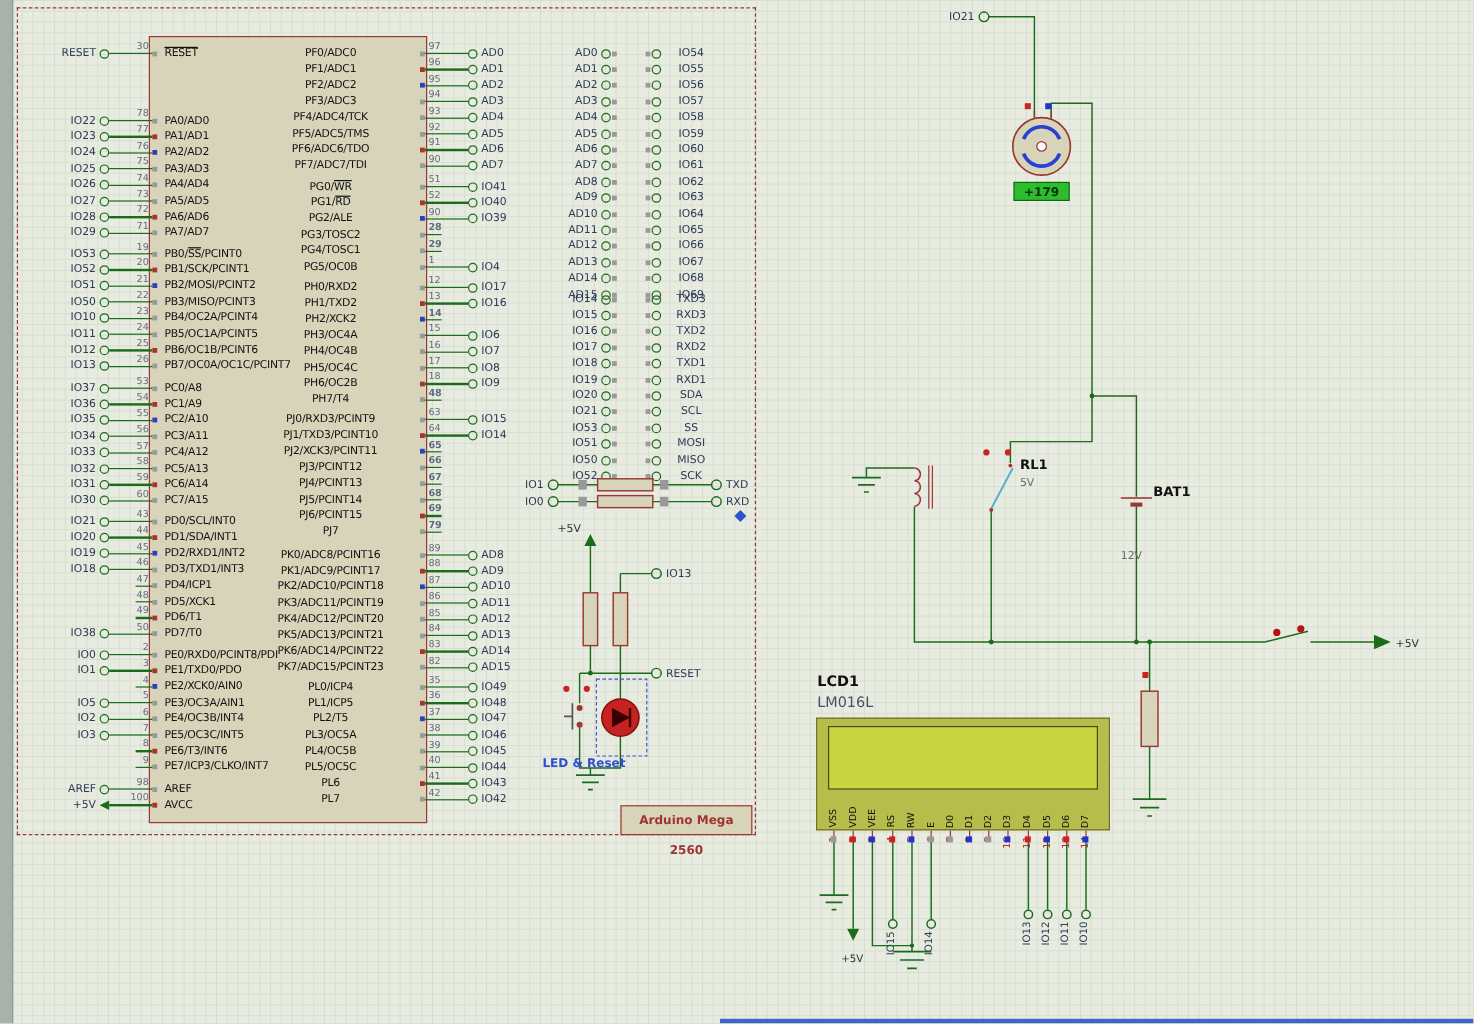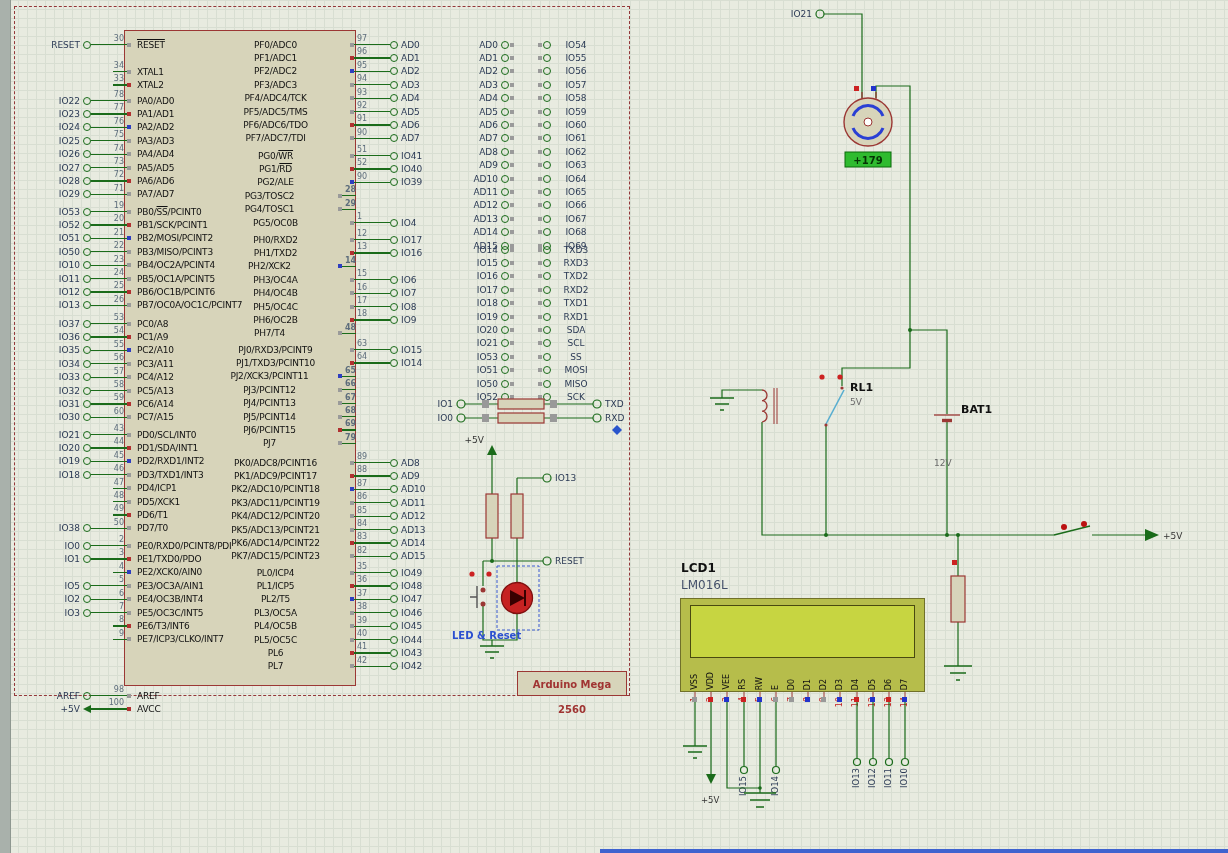--- a/index.html
+++ b/index.html
@@ -27,21 +27,21 @@
   .prow.r .pnum{left:3px;right:auto;}
   .sq{flex:none;width:4px;height:4px;background:#9a9a9a;}
   .prow:nth-child(5n+2) .sq{background:#b03030;}
   .prow:nth-child(7n+3) .sq{background:#2e3ec0;}
   .pname{padding-left:6px;white-space:nowrap;letter-spacing:-0.2px;}
   .pname i,.ov{font-style:normal;}
   .ov{text-decoration:overline;}
   .prow.r .pname{flex:1;text-align:center;padding-right:5px;padding-left:0;}
   .prow.noext .term{visibility:hidden;}
   .pg.l .prow.noext .wire{width:14px;margin-left:22px;}
-  .pg.r .prow.noext .wire{width:14px;margin-right:34px;font-weight:bold;}
+  .pg.r .prow.noext .wire{width:14px;margin-right:22px;font-weight:bold;}
   .prow.pow .term{width:0;height:0;border:none;border-top:4px solid transparent;border-bottom:4px solid transparent;border-right:8px solid #1a6b1a;border-radius:0;}
 
   .brow{display:flex;align-items:center;height:13.4px;font-size:9px;color:#2b3a55;}
   .blab{white-space:nowrap;}
   .blab.a{width:36px;text-align:right;padding-right:3px;}
   .blab.b{width:44px;text-align:center;padding-left:3px;}
   .tsq{flex:none;width:4px;height:4px;background:#9a9a9a;margin:0 1px;}
   .bgap{flex:none;width:22px;}
 
   .partbox{position:absolute;left:517px;top:671px;width:110px;height:25px;background:#d7d4ba;border:1px solid #9b3734;
@@ -84,411 +84,391 @@
       <div class="prow">
     <span class="ext">RESET</span>
     <span class="term"></span>
     <span class="wire">
           <i class="pnum">30</i>
         </span>
     <span class="sq"></span>
     <span class="pname"><i class="empty"></i><i class="ov">RESET</i><i class="empty"></i></span>
   </div>
     </div>
-  <div class="pg l" style="top:65px">
+  <div class="pg l" style="top:94px">
+      <div class="prow">
+    <span class="ext">IO22</span>
+    <span class="term"></span>
+    <span class="wire">
+          <i class="pnum">78</i>
+        </span>
+    <span class="sq"></span>
+    <span class="pname"><i>PA0/AD0</i><i class="ov empty"></i><i class="empty"></i></span>
+  </div>
+      <div class="prow">
+    <span class="ext">IO23</span>
+    <span class="term"></span>
+    <span class="wire">
+          <i class="pnum">77</i>
+        </span>
+    <span class="sq"></span>
+    <span class="pname"><i>PA1/AD1</i><i class="ov empty"></i><i class="empty"></i></span>
+  </div>
+      <div class="prow">
+    <span class="ext">IO24</span>
+    <span class="term"></span>
+    <span class="wire">
+          <i class="pnum">76</i>
+        </span>
+    <span class="sq"></span>
+    <span class="pname"><i>PA2/AD2</i><i class="ov empty"></i><i class="empty"></i></span>
+  </div>
+      <div class="prow">
+    <span class="ext">IO25</span>
+    <span class="term"></span>
+    <span class="wire">
+          <i class="pnum">75</i>
+        </span>
+    <span class="sq"></span>
+    <span class="pname"><i>PA3/AD3</i><i class="ov empty"></i><i class="empty"></i></span>
+  </div>
+      <div class="prow">
+    <span class="ext">IO26</span>
+    <span class="term"></span>
+    <span class="wire">
+          <i class="pnum">74</i>
+        </span>
+    <span class="sq"></span>
+    <span class="pname"><i>PA4/AD4</i><i class="ov empty"></i><i class="empty"></i></span>
+  </div>
+      <div class="prow">
+    <span class="ext">IO27</span>
+    <span class="term"></span>
+    <span class="wire">
+          <i class="pnum">73</i>
+        </span>
+    <span class="sq"></span>
+    <span class="pname"><i>PA5/AD5</i><i class="ov empty"></i><i class="empty"></i></span>
+  </div>
+      <div class="prow">
+    <span class="ext">IO28</span>
+    <span class="term"></span>
+    <span class="wire">
+          <i class="pnum">72</i>
+        </span>
+    <span class="sq"></span>
+    <span class="pname"><i>PA6/AD6</i><i class="ov empty"></i><i class="empty"></i></span>
+  </div>
+      <div class="prow">
+    <span class="ext">IO29</span>
+    <span class="term"></span>
+    <span class="wire">
+          <i class="pnum">71</i>
+        </span>
+    <span class="sq"></span>
+    <span class="pname"><i>PA7/AD7</i><i class="ov empty"></i><i class="empty"></i></span>
+  </div>
+    </div>
+  <div class="pg l" style="top:205px">
+      <div class="prow">
+    <span class="ext">IO53</span>
+    <span class="term"></span>
+    <span class="wire">
+          <i class="pnum">19</i>
+        </span>
+    <span class="sq"></span>
+    <span class="pname"><i>PB0/</i><i class="ov">SS</i><i>/PCINT0</i></span>
+  </div>
+      <div class="prow">
+    <span class="ext">IO52</span>
+    <span class="term"></span>
+    <span class="wire">
+          <i class="pnum">20</i>
+        </span>
+    <span class="sq"></span>
+    <span class="pname"><i>PB1/SCK/PCINT1</i><i class="ov empty"></i><i class="empty"></i></span>
+  </div>
+      <div class="prow">
+    <span class="ext">IO51</span>
+    <span class="term"></span>
+    <span class="wire">
+          <i class="pnum">21</i>
+        </span>
+    <span class="sq"></span>
+    <span class="pname"><i>PB2/MOSI/PCINT2</i><i class="ov empty"></i><i class="empty"></i></span>
+  </div>
+      <div class="prow">
+    <span class="ext">IO50</span>
+    <span class="term"></span>
+    <span class="wire">
+          <i class="pnum">22</i>
+        </span>
+    <span class="sq"></span>
+    <span class="pname"><i>PB3/MISO/PCINT3</i><i class="ov empty"></i><i class="empty"></i></span>
+  </div>
+      <div class="prow">
+    <span class="ext">IO10</span>
+    <span class="term"></span>
+    <span class="wire">
+          <i class="pnum">23</i>
+        </span>
+    <span class="sq"></span>
+    <span class="pname"><i>PB4/OC2A/PCINT4</i><i class="ov empty"></i><i class="empty"></i></span>
+  </div>
+      <div class="prow">
+    <span class="ext">IO11</span>
+    <span class="term"></span>
+    <span class="wire">
+          <i class="pnum">24</i>
+        </span>
+    <span class="sq"></span>
+    <span class="pname"><i>PB5/OC1A/PCINT5</i><i class="ov empty"></i><i class="empty"></i></span>
+  </div>
+      <div class="prow">
+    <span class="ext">IO12</span>
+    <span class="term"></span>
+    <span class="wire">
+          <i class="pnum">25</i>
+        </span>
+    <span class="sq"></span>
+    <span class="pname"><i>PB6/OC1B/PCINT6</i><i class="ov empty"></i><i class="empty"></i></span>
+  </div>
+      <div class="prow">
+    <span class="ext">IO13</span>
+    <span class="term"></span>
+    <span class="wire">
+          <i class="pnum">26</i>
+        </span>
+    <span class="sq"></span>
+    <span class="pname"><i>PB7/OC0A/OC1C/PCINT7</i><i class="ov empty"></i><i class="empty"></i></span>
+  </div>
+    </div>
+  <div class="pg l" style="top:317px">
+      <div class="prow">
+    <span class="ext">IO37</span>
+    <span class="term"></span>
+    <span class="wire">
+          <i class="pnum">53</i>
+        </span>
+    <span class="sq"></span>
+    <span class="pname"><i>PC0/A8</i><i class="ov empty"></i><i class="empty"></i></span>
+  </div>
+      <div class="prow">
+    <span class="ext">IO36</span>
+    <span class="term"></span>
+    <span class="wire">
+          <i class="pnum">54</i>
+        </span>
+    <span class="sq"></span>
+    <span class="pname"><i>PC1/A9</i><i class="ov empty"></i><i class="empty"></i></span>
+  </div>
+      <div class="prow">
+    <span class="ext">IO35</span>
+    <span class="term"></span>
+    <span class="wire">
+          <i class="pnum">55</i>
+        </span>
+    <span class="sq"></span>
+    <span class="pname"><i>PC2/A10</i><i class="ov empty"></i><i class="empty"></i></span>
+  </div>
+      <div class="prow">
+    <span class="ext">IO34</span>
+    <span class="term"></span>
+    <span class="wire">
+          <i class="pnum">56</i>
+        </span>
+    <span class="sq"></span>
+    <span class="pname"><i>PC3/A11</i><i class="ov empty"></i><i class="empty"></i></span>
+  </div>
+      <div class="prow">
+    <span class="ext">IO33</span>
+    <span class="term"></span>
+    <span class="wire">
+          <i class="pnum">57</i>
+        </span>
+    <span class="sq"></span>
+    <span class="pname"><i>PC4/A12</i><i class="ov empty"></i><i class="empty"></i></span>
+  </div>
+      <div class="prow">
+    <span class="ext">IO32</span>
+    <span class="term"></span>
+    <span class="wire">
+          <i class="pnum">58</i>
+        </span>
+    <span class="sq"></span>
+    <span class="pname"><i>PC5/A13</i><i class="ov empty"></i><i class="empty"></i></span>
+  </div>
+      <div class="prow">
+    <span class="ext">IO31</span>
+    <span class="term"></span>
+    <span class="wire">
+          <i class="pnum">59</i>
+        </span>
+    <span class="sq"></span>
+    <span class="pname"><i>PC6/A14</i><i class="ov empty"></i><i class="empty"></i></span>
+  </div>
+      <div class="prow">
+    <span class="ext">IO30</span>
+    <span class="term"></span>
+    <span class="wire">
+          <i class="pnum">60</i>
+        </span>
+    <span class="sq"></span>
+    <span class="pname"><i>PC7/A15</i><i class="ov empty"></i><i class="empty"></i></span>
+  </div>
+    </div>
+  <div class="pg l" style="top:428px">
+      <div class="prow">
+    <span class="ext">IO21</span>
+    <span class="term"></span>
+    <span class="wire">
+          <i class="pnum">43</i>
+        </span>
+    <span class="sq"></span>
+    <span class="pname"><i>PD0/SCL/INT0</i><i class="ov empty"></i><i class="empty"></i></span>
+  </div>
+      <div class="prow">
+    <span class="ext">IO20</span>
+    <span class="term"></span>
+    <span class="wire">
+          <i class="pnum">44</i>
+        </span>
+    <span class="sq"></span>
+    <span class="pname"><i>PD1/SDA/INT1</i><i class="ov empty"></i><i class="empty"></i></span>
+  </div>
+      <div class="prow">
+    <span class="ext">IO19</span>
+    <span class="term"></span>
+    <span class="wire">
+          <i class="pnum">45</i>
+        </span>
+    <span class="sq"></span>
+    <span class="pname"><i>PD2/RXD1/INT2</i><i class="ov empty"></i><i class="empty"></i></span>
+  </div>
+      <div class="prow">
+    <span class="ext">IO18</span>
+    <span class="term"></span>
+    <span class="wire">
+          <i class="pnum">46</i>
+        </span>
+    <span class="sq"></span>
+    <span class="pname"><i>PD3/TXD1/INT3</i><i class="ov empty"></i><i class="empty"></i></span>
+  </div>
       <div class="prow noext">
     <span class="ext empty"></span>
     <span class="term"></span>
     <span class="wire">
-          <i class="pnum">34</i>
-        </span>
-    <span class="sq"></span>
-    <span class="pname"><i>XTAL1</i><i class="ov empty"></i><i class="empty"></i></span>
+          <i class="pnum">47</i>
+        </span>
+    <span class="sq"></span>
+    <span class="pname"><i>PD4/ICP1</i><i class="ov empty"></i><i class="empty"></i></span>
   </div>
       <div class="prow noext">
     <span class="ext empty"></span>
     <span class="term"></span>
     <span class="wire">
-          <i class="pnum">33</i>
-        </span>
-    <span class="sq"></span>
-    <span class="pname"><i>XTAL2</i><i class="ov empty"></i><i class="empty"></i></span>
-  </div>
-    </div>
-  <div class="pg l" style="top:94px">
-      <div class="prow">
-    <span class="ext">IO22</span>
-    <span class="term"></span>
-    <span class="wire">
-          <i class="pnum">78</i>
-        </span>
-    <span class="sq"></span>
-    <span class="pname"><i>PA0/AD0</i><i class="ov empty"></i><i class="empty"></i></span>
-  </div>
-      <div class="prow">
-    <span class="ext">IO23</span>
-    <span class="term"></span>
-    <span class="wire">
-          <i class="pnum">77</i>
-        </span>
-    <span class="sq"></span>
-    <span class="pname"><i>PA1/AD1</i><i class="ov empty"></i><i class="empty"></i></span>
-  </div>
-      <div class="prow">
-    <span class="ext">IO24</span>
-    <span class="term"></span>
-    <span class="wire">
-          <i class="pnum">76</i>
-        </span>
-    <span class="sq"></span>
-    <span class="pname"><i>PA2/AD2</i><i class="ov empty"></i><i class="empty"></i></span>
-  </div>
-      <div class="prow">
-    <span class="ext">IO25</span>
-    <span class="term"></span>
-    <span class="wire">
-          <i class="pnum">75</i>
-        </span>
-    <span class="sq"></span>
-    <span class="pname"><i>PA3/AD3</i><i class="ov empty"></i><i class="empty"></i></span>
-  </div>
-      <div class="prow">
-    <span class="ext">IO26</span>
-    <span class="term"></span>
-    <span class="wire">
-          <i class="pnum">74</i>
-        </span>
-    <span class="sq"></span>
-    <span class="pname"><i>PA4/AD4</i><i class="ov empty"></i><i class="empty"></i></span>
-  </div>
-      <div class="prow">
-    <span class="ext">IO27</span>
-    <span class="term"></span>
-    <span class="wire">
-          <i class="pnum">73</i>
-        </span>
-    <span class="sq"></span>
-    <span class="pname"><i>PA5/AD5</i><i class="ov empty"></i><i class="empty"></i></span>
-  </div>
-      <div class="prow">
-    <span class="ext">IO28</span>
-    <span class="term"></span>
-    <span class="wire">
-          <i class="pnum">72</i>
-        </span>
-    <span class="sq"></span>
-    <span class="pname"><i>PA6/AD6</i><i class="ov empty"></i><i class="empty"></i></span>
-  </div>
-      <div class="prow">
-    <span class="ext">IO29</span>
-    <span class="term"></span>
-    <span class="wire">
-          <i class="pnum">71</i>
-        </span>
-    <span class="sq"></span>
-    <span class="pname"><i>PA7/AD7</i><i class="ov empty"></i><i class="empty"></i></span>
-  </div>
-    </div>
-  <div class="pg l" style="top:205px">
-      <div class="prow">
-    <span class="ext">IO53</span>
-    <span class="term"></span>
-    <span class="wire">
-          <i class="pnum">19</i>
-        </span>
-    <span class="sq"></span>
-    <span class="pname"><i>PB0/</i><i class="ov">SS</i><i>/PCINT0</i></span>
-  </div>
-      <div class="prow">
-    <span class="ext">IO52</span>
-    <span class="term"></span>
-    <span class="wire">
-          <i class="pnum">20</i>
-        </span>
-    <span class="sq"></span>
-    <span class="pname"><i>PB1/SCK/PCINT1</i><i class="ov empty"></i><i class="empty"></i></span>
-  </div>
-      <div class="prow">
-    <span class="ext">IO51</span>
-    <span class="term"></span>
-    <span class="wire">
-          <i class="pnum">21</i>
-        </span>
-    <span class="sq"></span>
-    <span class="pname"><i>PB2/MOSI/PCINT2</i><i class="ov empty"></i><i class="empty"></i></span>
-  </div>
-      <div class="prow">
-    <span class="ext">IO50</span>
-    <span class="term"></span>
-    <span class="wire">
-          <i class="pnum">22</i>
-        </span>
-    <span class="sq"></span>
-    <span class="pname"><i>PB3/MISO/PCINT3</i><i class="ov empty"></i><i class="empty"></i></span>
-  </div>
-      <div class="prow">
-    <span class="ext">IO10</span>
-    <span class="term"></span>
-    <span class="wire">
-          <i class="pnum">23</i>
-        </span>
-    <span class="sq"></span>
-    <span class="pname"><i>PB4/OC2A/PCINT4</i><i class="ov empty"></i><i class="empty"></i></span>
-  </div>
-      <div class="prow">
-    <span class="ext">IO11</span>
-    <span class="term"></span>
-    <span class="wire">
-          <i class="pnum">24</i>
-        </span>
-    <span class="sq"></span>
-    <span class="pname"><i>PB5/OC1A/PCINT5</i><i class="ov empty"></i><i class="empty"></i></span>
-  </div>
-      <div class="prow">
-    <span class="ext">IO12</span>
-    <span class="term"></span>
-    <span class="wire">
-          <i class="pnum">25</i>
-        </span>
-    <span class="sq"></span>
-    <span class="pname"><i>PB6/OC1B/PCINT6</i><i class="ov empty"></i><i class="empty"></i></span>
-  </div>
-      <div class="prow">
-    <span class="ext">IO13</span>
-    <span class="term"></span>
-    <span class="wire">
-          <i class="pnum">26</i>
-        </span>
-    <span class="sq"></span>
-    <span class="pname"><i>PB7/OC0A/OC1C/PCINT7</i><i class="ov empty"></i><i class="empty"></i></span>
-  </div>
-    </div>
-  <div class="pg l" style="top:317px">
-      <div class="prow">
-    <span class="ext">IO37</span>
-    <span class="term"></span>
-    <span class="wire">
-          <i class="pnum">53</i>
-        </span>
-    <span class="sq"></span>
-    <span class="pname"><i>PC0/A8</i><i class="ov empty"></i><i class="empty"></i></span>
-  </div>
-      <div class="prow">
-    <span class="ext">IO36</span>
-    <span class="term"></span>
-    <span class="wire">
-          <i class="pnum">54</i>
-        </span>
-    <span class="sq"></span>
-    <span class="pname"><i>PC1/A9</i><i class="ov empty"></i><i class="empty"></i></span>
-  </div>
-      <div class="prow">
-    <span class="ext">IO35</span>
-    <span class="term"></span>
-    <span class="wire">
-          <i class="pnum">55</i>
-        </span>
-    <span class="sq"></span>
-    <span class="pname"><i>PC2/A10</i><i class="ov empty"></i><i class="empty"></i></span>
-  </div>
-      <div class="prow">
-    <span class="ext">IO34</span>
-    <span class="term"></span>
-    <span class="wire">
-          <i class="pnum">56</i>
-        </span>
-    <span class="sq"></span>
-    <span class="pname"><i>PC3/A11</i><i class="ov empty"></i><i class="empty"></i></span>
-  </div>
-      <div class="prow">
-    <span class="ext">IO33</span>
-    <span class="term"></span>
-    <span class="wire">
-          <i class="pnum">57</i>
-        </span>
-    <span class="sq"></span>
-    <span class="pname"><i>PC4/A12</i><i class="ov empty"></i><i class="empty"></i></span>
-  </div>
-      <div class="prow">
-    <span class="ext">IO32</span>
-    <span class="term"></span>
-    <span class="wire">
-          <i class="pnum">58</i>
-        </span>
-    <span class="sq"></span>
-    <span class="pname"><i>PC5/A13</i><i class="ov empty"></i><i class="empty"></i></span>
-  </div>
-      <div class="prow">
-    <span class="ext">IO31</span>
-    <span class="term"></span>
-    <span class="wire">
-          <i class="pnum">59</i>
-        </span>
-    <span class="sq"></span>
-    <span class="pname"><i>PC6/A14</i><i class="ov empty"></i><i class="empty"></i></span>
-  </div>
-      <div class="prow">
-    <span class="ext">IO30</span>
-    <span class="term"></span>
-    <span class="wire">
-          <i class="pnum">60</i>
-        </span>
-    <span class="sq"></span>
-    <span class="pname"><i>PC7/A15</i><i class="ov empty"></i><i class="empty"></i></span>
-  </div>
-    </div>
-  <div class="pg l" style="top:428px">
-      <div class="prow">
-    <span class="ext">IO21</span>
-    <span class="term"></span>
-    <span class="wire">
-          <i class="pnum">43</i>
-        </span>
-    <span class="sq"></span>
-    <span class="pname"><i>PD0/SCL/INT0</i><i class="ov empty"></i><i class="empty"></i></span>
-  </div>
-      <div class="prow">
-    <span class="ext">IO20</span>
-    <span class="term"></span>
-    <span class="wire">
-          <i class="pnum">44</i>
-        </span>
-    <span class="sq"></span>
-    <span class="pname"><i>PD1/SDA/INT1</i><i class="ov empty"></i><i class="empty"></i></span>
-  </div>
-      <div class="prow">
-    <span class="ext">IO19</span>
-    <span class="term"></span>
-    <span class="wire">
-          <i class="pnum">45</i>
-        </span>
-    <span class="sq"></span>
-    <span class="pname"><i>PD2/RXD1/INT2</i><i class="ov empty"></i><i class="empty"></i></span>
-  </div>
-      <div class="prow">
-    <span class="ext">IO18</span>
-    <span class="term"></span>
-    <span class="wire">
-          <i class="pnum">46</i>
-        </span>
-    <span class="sq"></span>
-    <span class="pname"><i>PD3/TXD1/INT3</i><i class="ov empty"></i><i class="empty"></i></span>
+          <i class="pnum">48</i>
+        </span>
+    <span class="sq"></span>
+    <span class="pname"><i>PD5/XCK1</i><i class="ov empty"></i><i class="empty"></i></span>
   </div>
       <div class="prow noext">
     <span class="ext empty"></span>
     <span class="term"></span>
     <span class="wire">
-          <i class="pnum">47</i>
-        </span>
-    <span class="sq"></span>
-    <span class="pname"><i>PD4/ICP1</i><i class="ov empty"></i><i class="empty"></i></span>
+          <i class="pnum">49</i>
+        </span>
+    <span class="sq"></span>
+    <span class="pname"><i>PD6/T1</i><i class="ov empty"></i><i class="empty"></i></span>
+  </div>
+      <div class="prow">
+    <span class="ext">IO38</span>
+    <span class="term"></span>
+    <span class="wire">
+          <i class="pnum">50</i>
+        </span>
+    <span class="sq"></span>
+    <span class="pname"><i>PD7/T0</i><i class="ov empty"></i><i class="empty"></i></span>
+  </div>
+    </div>
+  <div class="pg l" style="top:539px">
+      <div class="prow">
+    <span class="ext">IO0</span>
+    <span class="term"></span>
+    <span class="wire">
+          <i class="pnum">2</i>
+        </span>
+    <span class="sq"></span>
+    <span class="pname"><i>PE0/RXD0/PCINT8/PDI</i><i class="ov empty"></i><i class="empty"></i></span>
+  </div>
+      <div class="prow">
+    <span class="ext">IO1</span>
+    <span class="term"></span>
+    <span class="wire">
+          <i class="pnum">3</i>
+        </span>
+    <span class="sq"></span>
+    <span class="pname"><i>PE1/TXD0/PDO</i><i class="ov empty"></i><i class="empty"></i></span>
   </div>
       <div class="prow noext">
     <span class="ext empty"></span>
     <span class="term"></span>
     <span class="wire">
-          <i class="pnum">48</i>
-        </span>
-    <span class="sq"></span>
-    <span class="pname"><i>PD5/XCK1</i><i class="ov empty"></i><i class="empty"></i></span>
+          <i class="pnum">4</i>
+        </span>
+    <span class="sq"></span>
+    <span class="pname"><i>PE2/XCK0/AIN0</i><i class="ov empty"></i><i class="empty"></i></span>
+  </div>
+      <div class="prow">
+    <span class="ext">IO5</span>
+    <span class="term"></span>
+    <span class="wire">
+          <i class="pnum">5</i>
+        </span>
+    <span class="sq"></span>
+    <span class="pname"><i>PE3/OC3A/AIN1</i><i class="ov empty"></i><i class="empty"></i></span>
+  </div>
+      <div class="prow">
+    <span class="ext">IO2</span>
+    <span class="term"></span>
+    <span class="wire">
+          <i class="pnum">6</i>
+        </span>
+    <span class="sq"></span>
+    <span class="pname"><i>PE4/OC3B/INT4</i><i class="ov empty"></i><i class="empty"></i></span>
+  </div>
+      <div class="prow">
+    <span class="ext">IO3</span>
+    <span class="term"></span>
+    <span class="wire">
+          <i class="pnum">7</i>
+        </span>
+    <span class="sq"></span>
+    <span class="pname"><i>PE5/OC3C/INT5</i><i class="ov empty"></i><i class="empty"></i></span>
   </div>
       <div class="prow noext">
     <span class="ext empty"></span>
     <span class="term"></span>
     <span class="wire">
-          <i class="pnum">49</i>
-        </span>
-    <span class="sq"></span>
-    <span class="pname"><i>PD6/T1</i><i class="ov empty"></i><i class="empty"></i></span>
-  </div>
-      <div class="prow">
-    <span class="ext">IO38</span>
-    <span class="term"></span>
-    <span class="wire">
-          <i class="pnum">50</i>
-        </span>
-    <span class="sq"></span>
-    <span class="pname"><i>PD7/T0</i><i class="ov empty"></i><i class="empty"></i></span>
-  </div>
-    </div>
-  <div class="pg l" style="top:539px">
-      <div class="prow">
-    <span class="ext">IO0</span>
-    <span class="term"></span>
-    <span class="wire">
-          <i class="pnum">2</i>
-        </span>
-    <span class="sq"></span>
-    <span class="pname"><i>PE0/RXD0/PCINT8/PDI</i><i class="ov empty"></i><i class="empty"></i></span>
-  </div>
-      <div class="prow">
-    <span class="ext">IO1</span>
-    <span class="term"></span>
-    <span class="wire">
-          <i class="pnum">3</i>
-        </span>
-    <span class="sq"></span>
-    <span class="pname"><i>PE1/TXD0/PDO</i><i class="ov empty"></i><i class="empty"></i></span>
+          <i class="pnum">8</i>
+        </span>
+    <span class="sq"></span>
+    <span class="pname"><i>PE6/T3/INT6</i><i class="ov empty"></i><i class="empty"></i></span>
   </div>
       <div class="prow noext">
     <span class="ext empty"></span>
     <span class="term"></span>
     <span class="wire">
-          <i class="pnum">4</i>
-        </span>
-    <span class="sq"></span>
-    <span class="pname"><i>PE2/XCK0/AIN0</i><i class="ov empty"></i><i class="empty"></i></span>
-  </div>
-      <div class="prow">
-    <span class="ext">IO5</span>
-    <span class="term"></span>
-    <span class="wire">
-          <i class="pnum">5</i>
-        </span>
-    <span class="sq"></span>
-    <span class="pname"><i>PE3/OC3A/AIN1</i><i class="ov empty"></i><i class="empty"></i></span>
-  </div>
-      <div class="prow">
-    <span class="ext">IO2</span>
-    <span class="term"></span>
-    <span class="wire">
-          <i class="pnum">6</i>
-        </span>
-    <span class="sq"></span>
-    <span class="pname"><i>PE4/OC3B/INT4</i><i class="ov empty"></i><i class="empty"></i></span>
-  </div>
-      <div class="prow">
-    <span class="ext">IO3</span>
-    <span class="term"></span>
-    <span class="wire">
-          <i class="pnum">7</i>
-        </span>
-    <span class="sq"></span>
-    <span class="pname"><i>PE5/OC3C/INT5</i><i class="ov empty"></i><i class="empty"></i></span>
-  </div>
-      <div class="prow noext">
-    <span class="ext empty"></span>
-    <span class="term"></span>
-    <span class="wire">
-          <i class="pnum">8</i>
-        </span>
-    <span class="sq"></span>
-    <span class="pname"><i>PE6/T3/INT6</i><i class="ov empty"></i><i class="empty"></i></span>
-  </div>
-      <div class="prow noext">
-    <span class="ext empty"></span>
-    <span class="term"></span>
-    <span class="wire">
           <i class="pnum">9</i>
         </span>
     <span class="sq"></span>
     <span class="pname"><i>PE7/ICP3/CLKO/INT7</i><i class="ov empty"></i><i class="empty"></i></span>
   </div>
     </div>
-  <div class="pg l" style="top:689px">
+  <div class="pg l" style="top:651px">
       <div class="prow">
     <span class="ext">AREF</span>
     <span class="term"></span>
     <span class="wire">
           <i class="pnum">98</i>
         </span>
     <span class="sq"></span>
     <span class="pname"><i>AREF</i><i class="ov empty"></i><i class="empty"></i></span>
   </div>
       <div class="prow pow">

